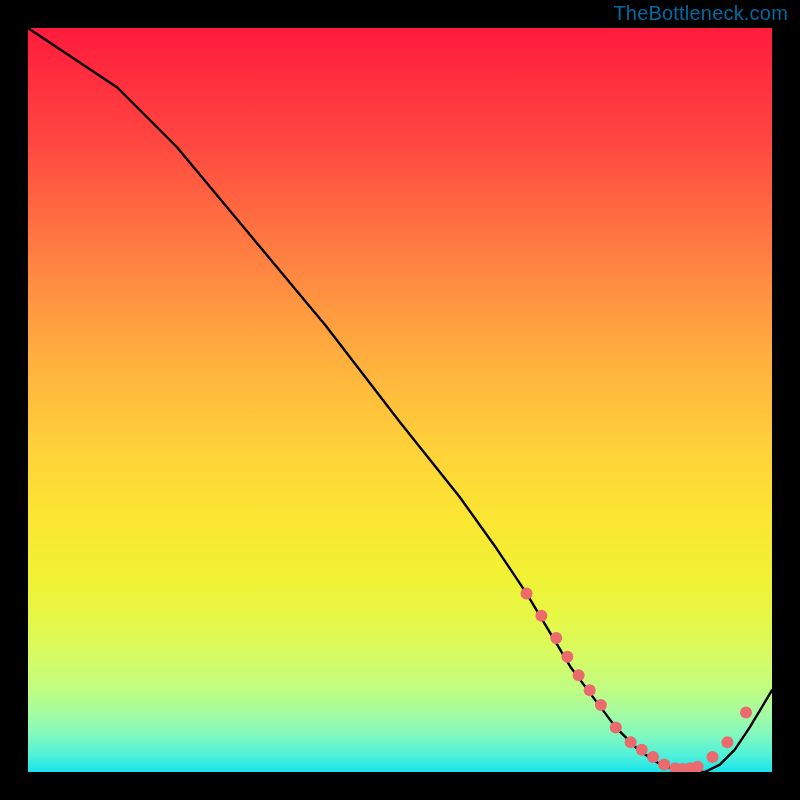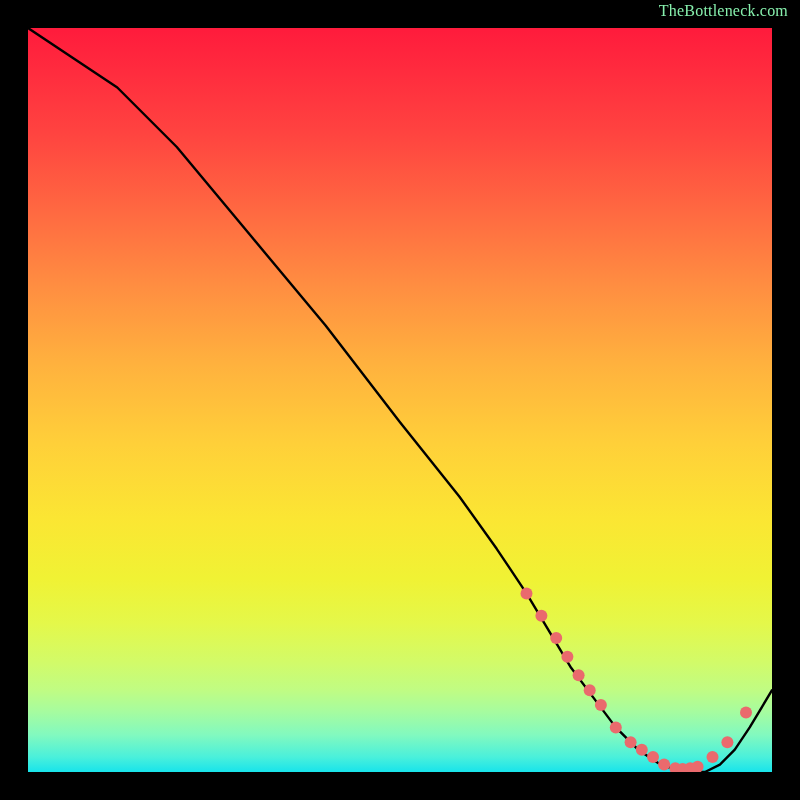--- a/index.html
+++ b/index.html
@@ -14,26 +14,25 @@
   .frame {
     position: relative;
     width: 800px;
     height: 800px;
     background: #000;
   }
   .watermark {
     position: absolute;
     top: 2px;
     right: 12px;
-    color: #86efac;
-    font-size: 16px;
+    color: #0369a1;
+    font-size: 20px;
     font-weight: 500;
     letter-spacing: 0.2px;
     z-index: 30;
-    font-family: Liberation Serif, serif;
   }
   .plot-outer {
     position: absolute;
     left: 28px;
     top: 28px;
     width: 744px;
     height: 744px;
     background: #000;
   }
   .gradient {

